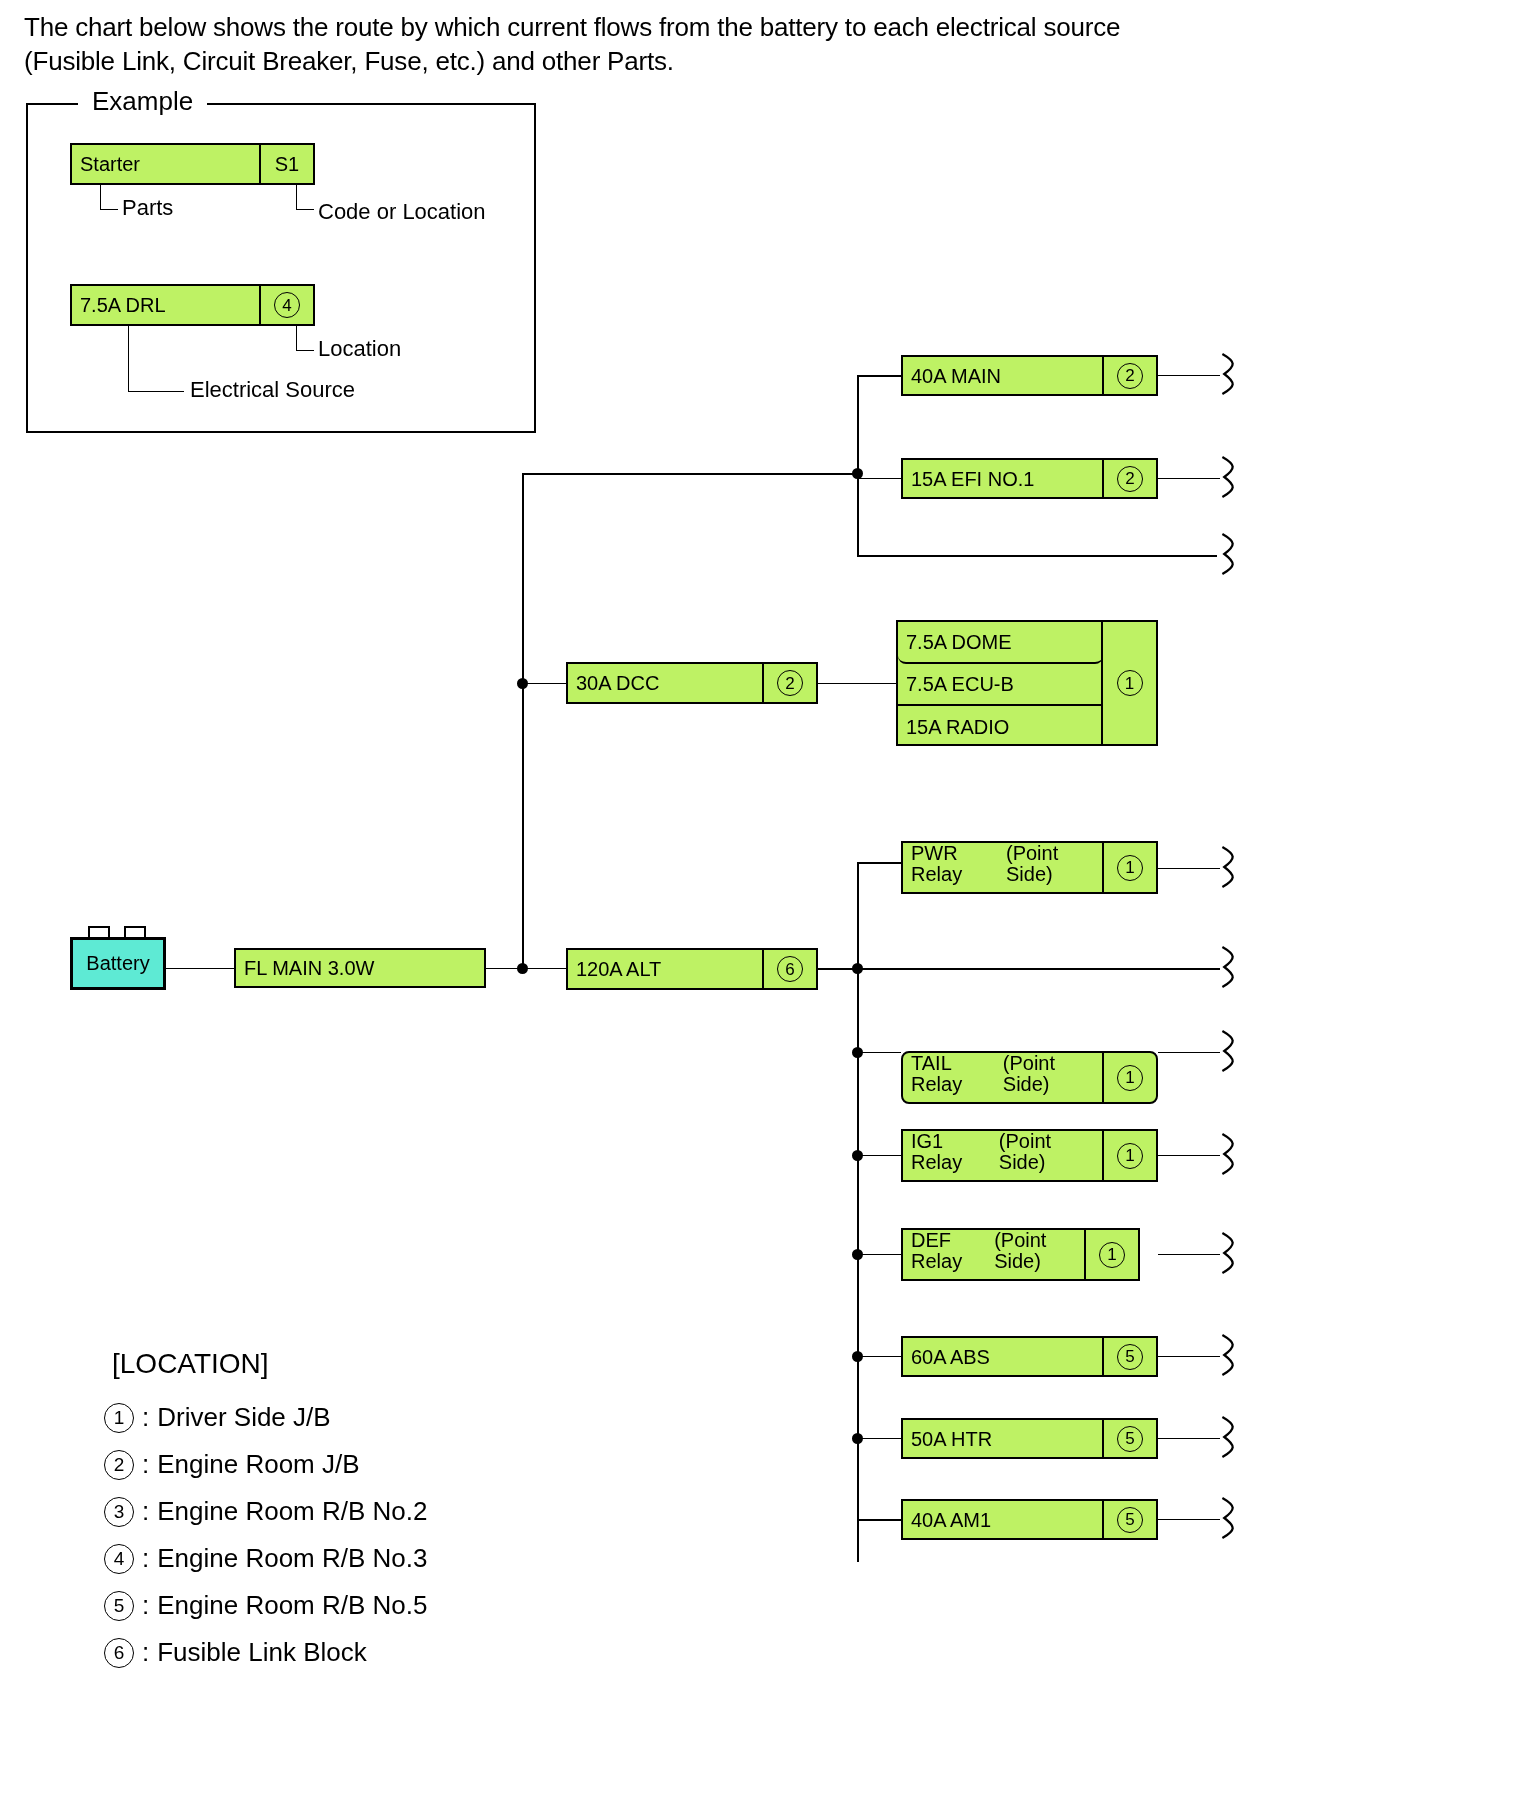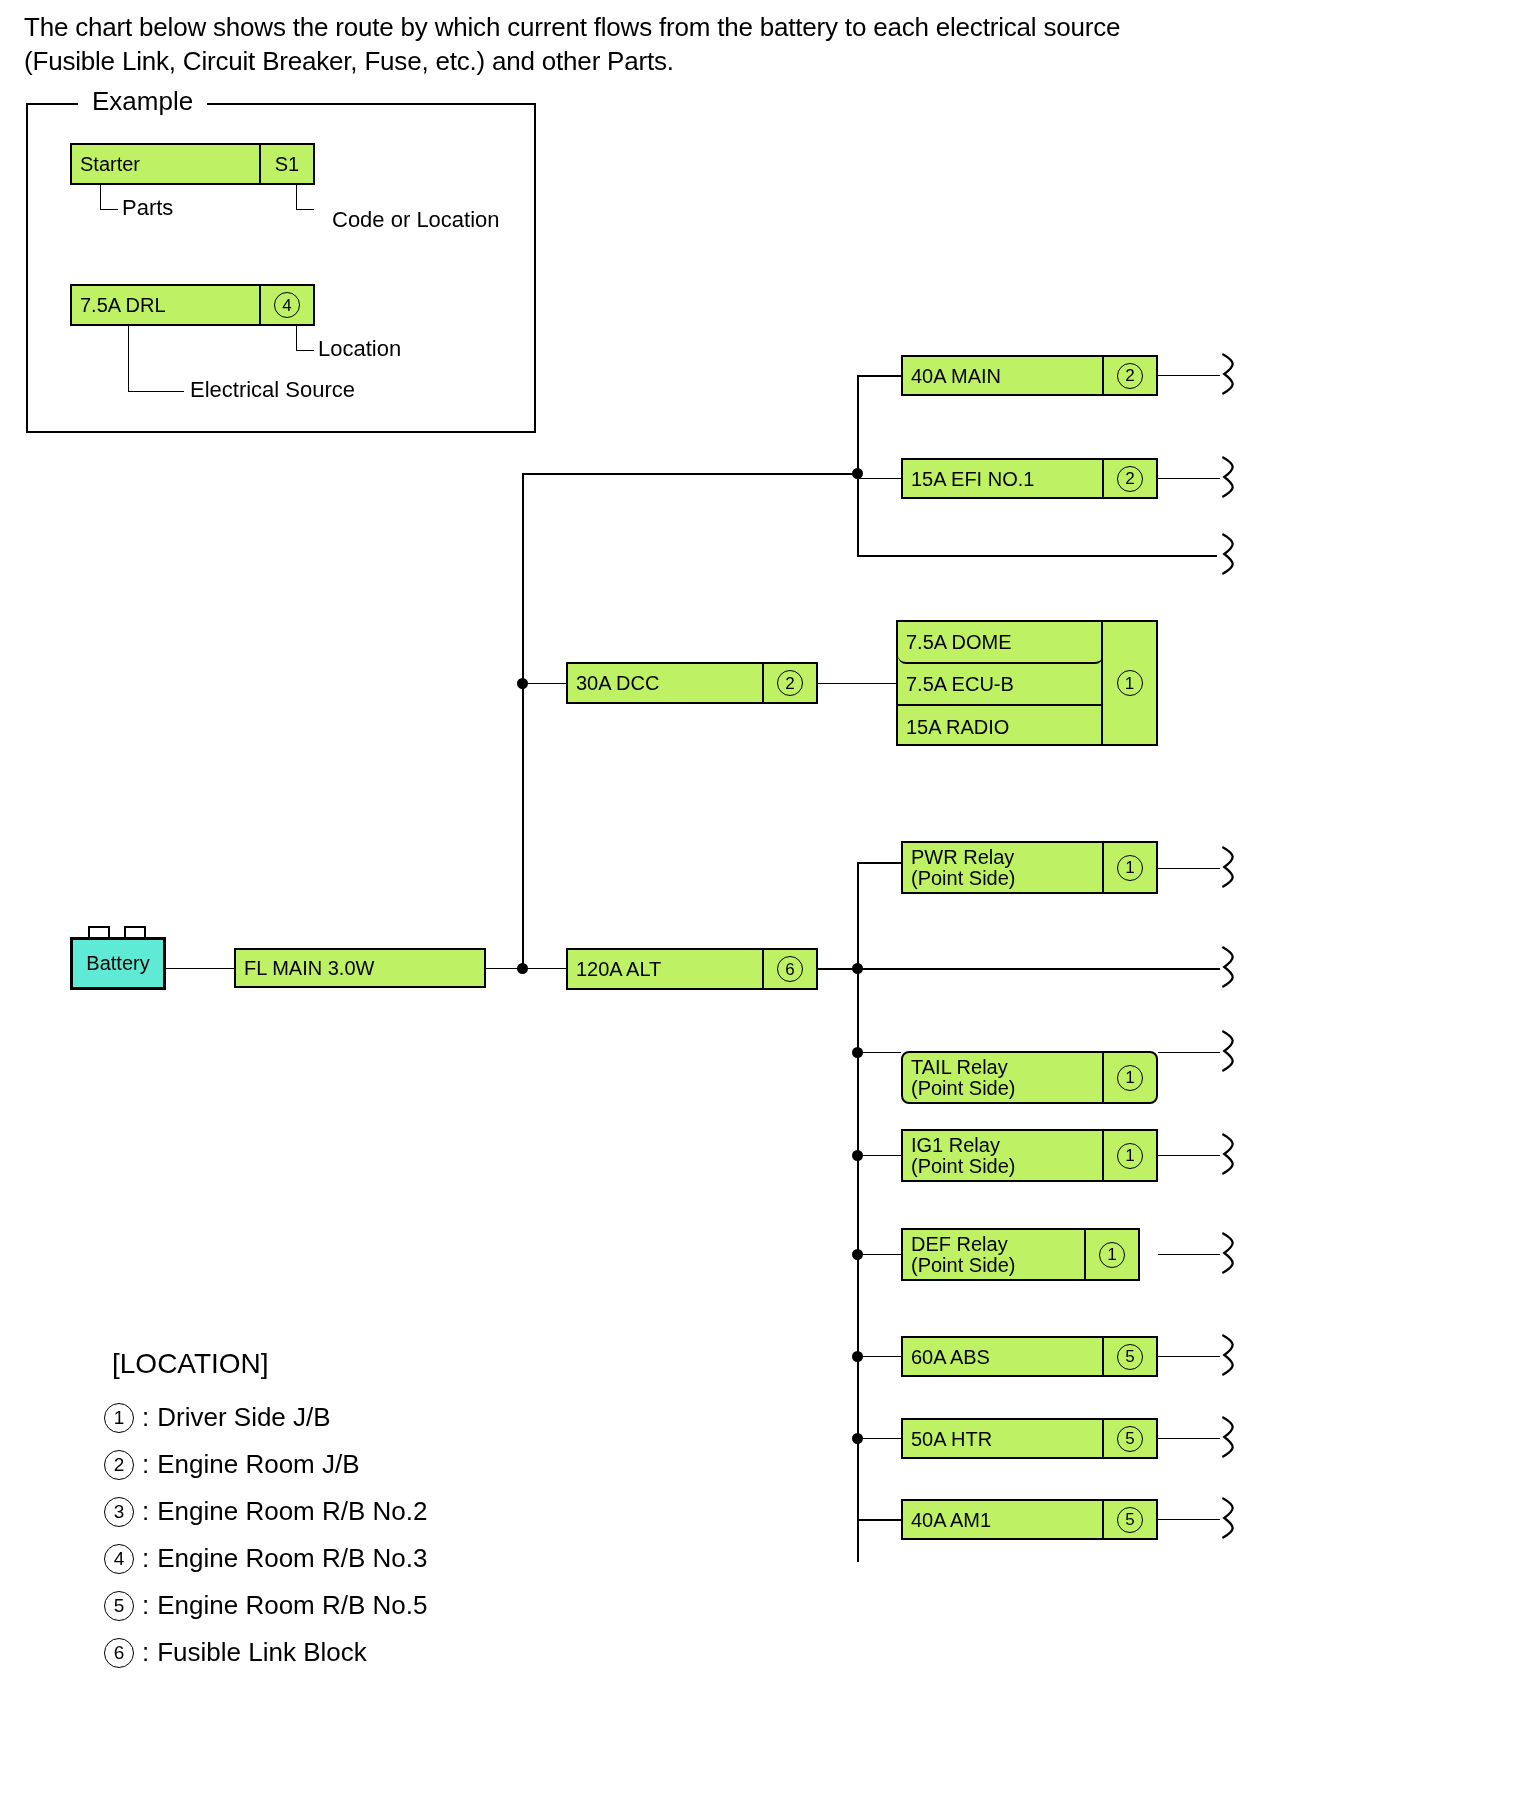--- a/index.html
+++ b/index.html
@@ -61,21 +61,21 @@
   }
   .pbox .label {
     flex: 1 1 auto;
     display: flex;
     align-items: center;
     padding-left: 8px;
     font-size: 20px;
     line-height: 22px;
   }
   .pbox .label.two-line {
-    flex-direction: column;
+    flex-direction: row;
     align-items: flex-start;
     justify-content: center;
     line-height: 21px;
   }
   .pbox .code {
     flex: 0 0 auto;
     width: 52px;
     border-left: 2px solid #000;
     display: flex;
     align-items: center;
@@ -213,21 +213,21 @@
     <div class="label">Starter</div>
     <div class="code">S1</div>
   </div>
 
   <div class="leader-v" style="left:100px; top:185px; height:24px;"></div>
   <div class="leader-h" style="left:100px; top:209px; width:18px;"></div>
   <div class="leader-text" style="left:122px; top:196px;">Parts</div>
 
   <div class="leader-v" style="left:296px; top:185px; height:24px;"></div>
   <div class="leader-h" style="left:296px; top:209px; width:18px;"></div>
-  <div class="leader-text" style="left:318px; top:208px;margin-left:14px;">Code or Location</div>
+  <div class="leader-text" style="left:318px; top:200px;">Code or Location</div>
 
   <div class="pbox" style="left:70px; top:284px; width:245px; height:42px;">
     <div class="label">7.5A DRL</div>
     <div class="code">
       <span class="circled">4</span>
     </div>
   </div>
   <div class="leader-v" style="left:296px; top:326px; height:24px;"></div>
   <div class="leader-h" style="left:296px; top:350px; width:18px;"></div>
   <div class="leader-text" style="left:318px; top:337px;">Location</div>

